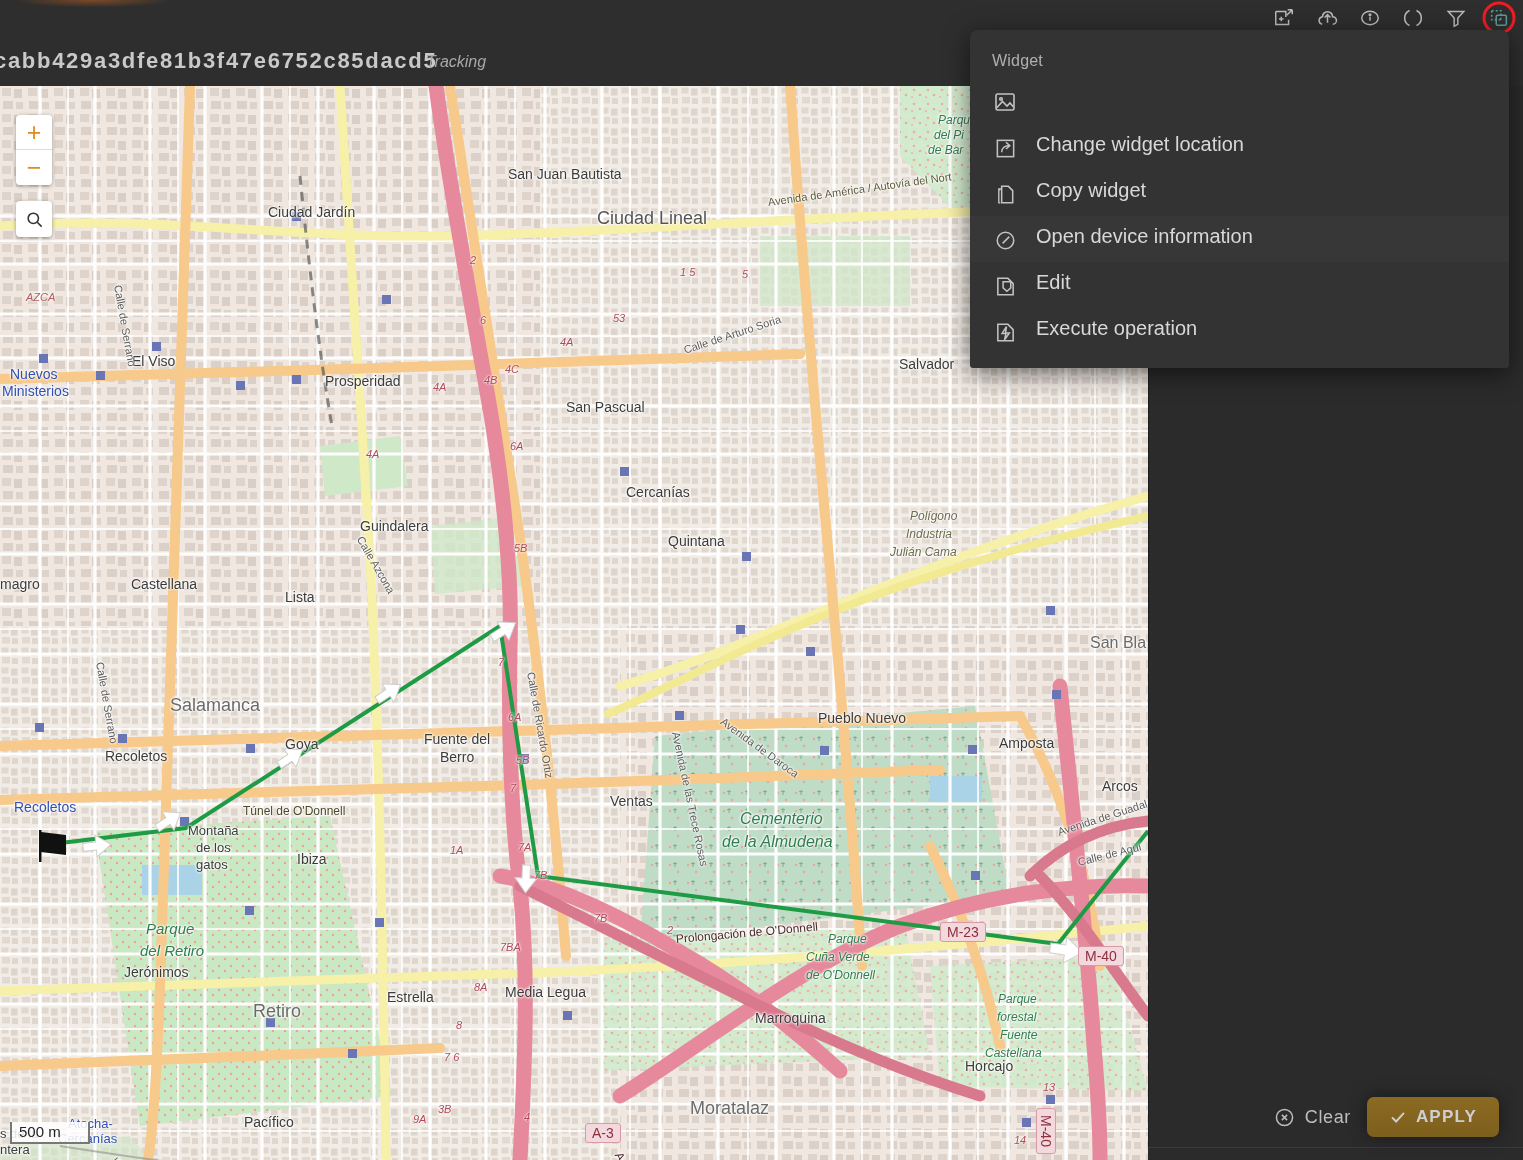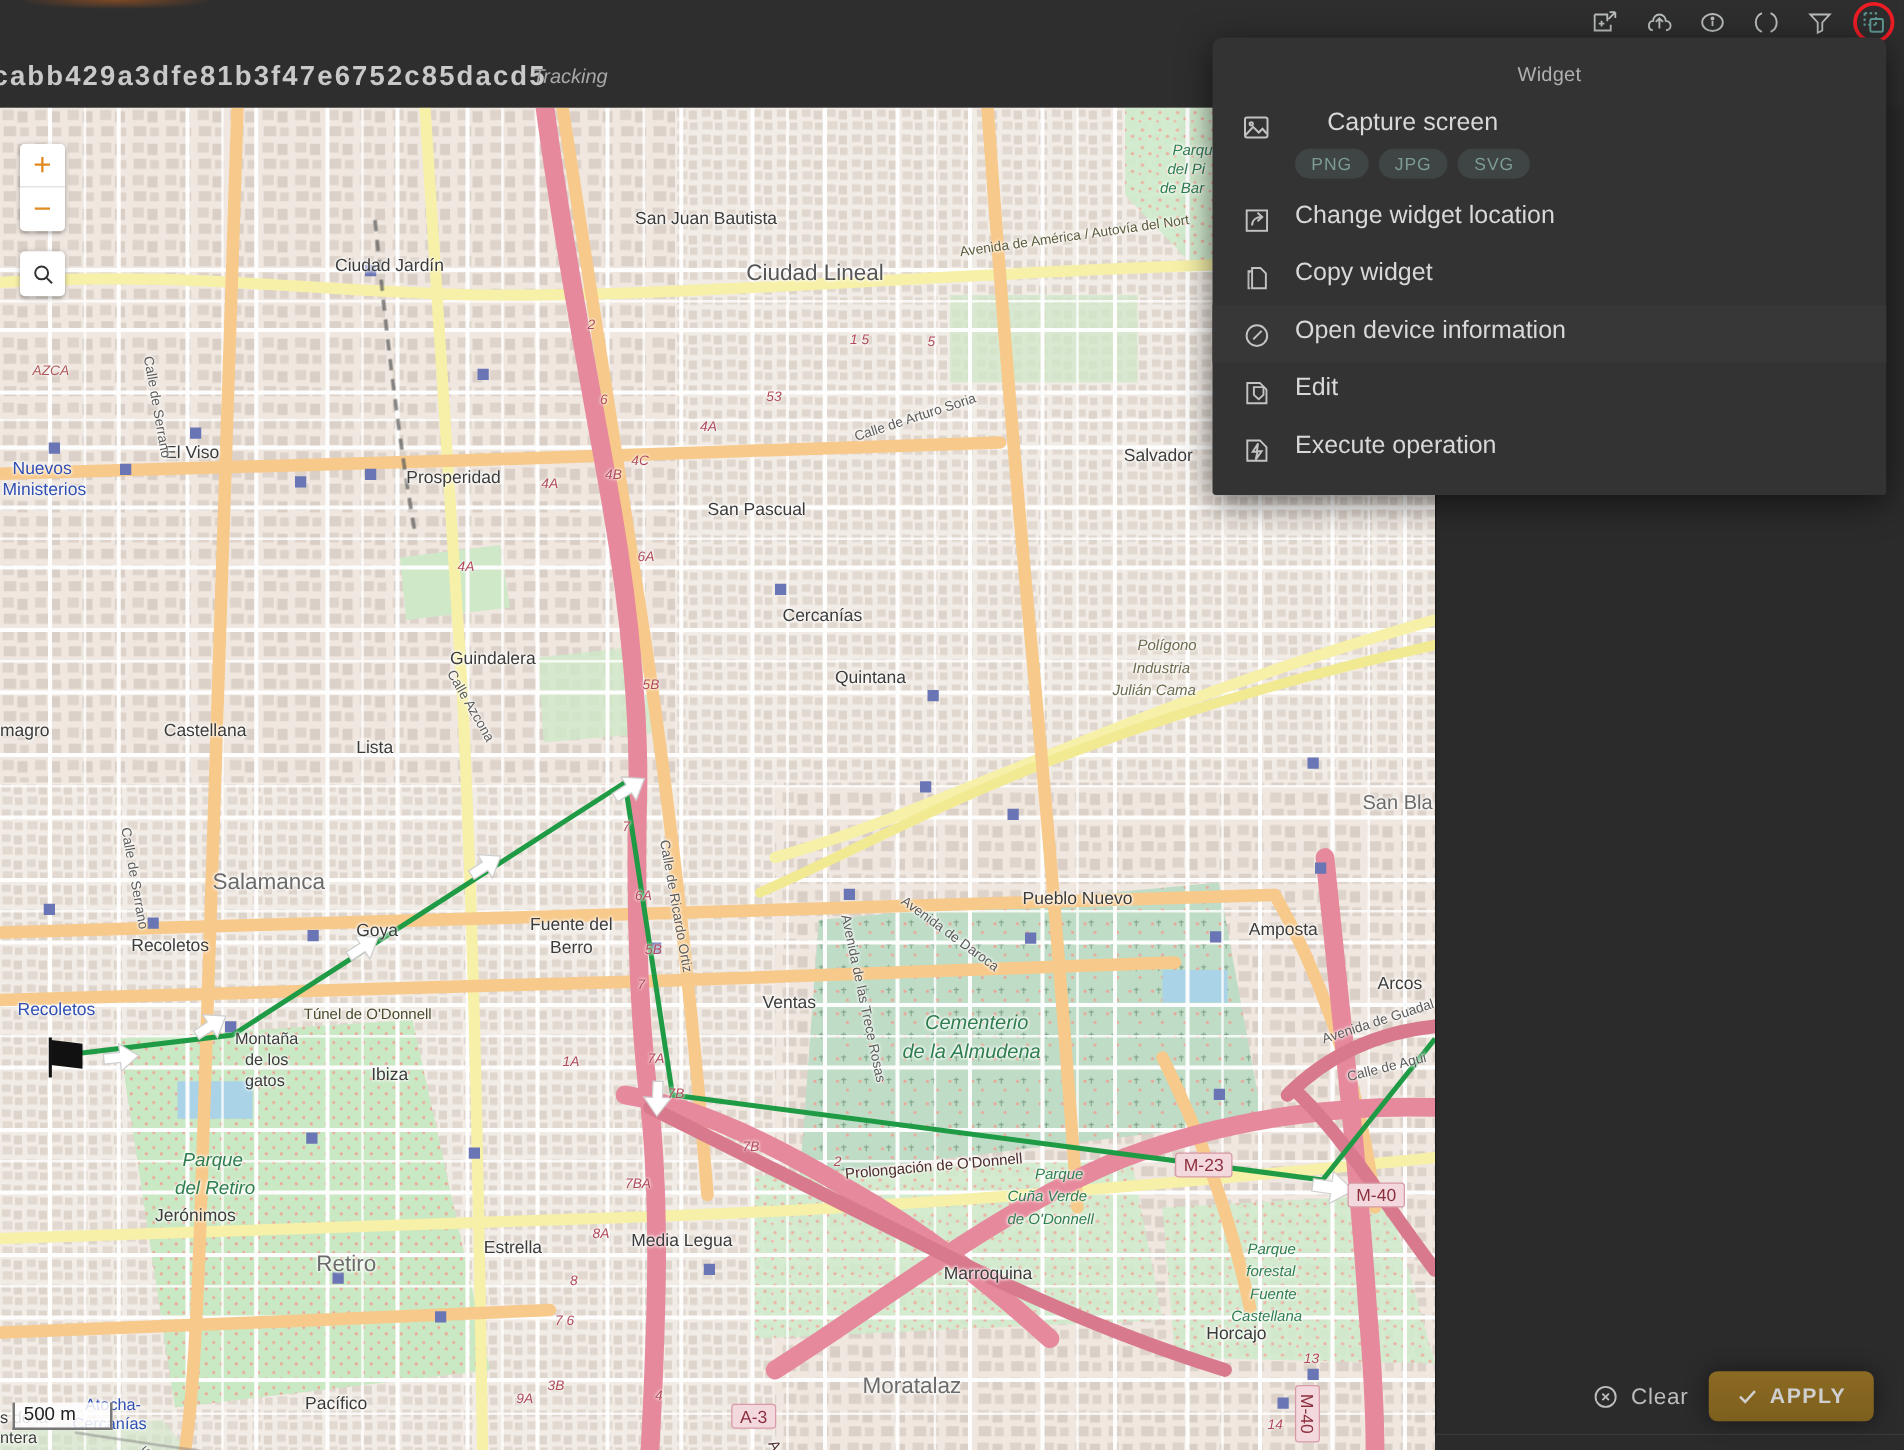--- a/index.html
+++ b/index.html
@@ -110,21 +110,21 @@
   .panel-bottom-sep {
     position: absolute; left: 1148px; bottom: 0; width: 375px; height: 13px;
     background: #2b2b2b; border-top: 1px solid #3a3a3a;
   }
 
   
   .menu {
     position: absolute; left: 970px; top: 30px; width: 539px;
     background: #333333; border-radius: 8px 8px 3px 3px;
     box-shadow: 0 6px 26px rgba(0,0,0,.55);
-    padding: 12px 0 14px 0; z-index: 40; text-align: center;
+    padding: 12px 0 14px 0; z-index: 40;
   }
   .menu-section {
     font-size: 16px; color: #b0b0b0; padding: 10px 22px 8px 22px; letter-spacing: .2px;
   }
   .menu-item {
     display: flex; align-items: flex-start; gap: 18px;
     padding: 9px 22px 9px 22px; cursor: pointer; min-height: 40px;
   }
   .menu-item.hovered { background: #373737; }
   .mi-icon {
@@ -527,28 +527,20 @@
     <div class="menu-section">Widget</div>
 
     <div class="menu-item">
       <span class="mi-icon">
         <svg width="24" height="24" viewBox="0 0 24 24" fill="none" stroke="currentColor" stroke-width="1.6">
           <rect x="3" y="4" width="18" height="16" rx="1.6"></rect>
           <circle cx="8" cy="9" r="1.3"></circle>
             <path d="M3.5 18 L9.5 11.5 L14 16 L17 13 L20.5 17"></path>
         </svg>
       </span>
-      <span class="mi-body">
-        <span class="mi-label">Capture screen</span>
-        <span class="chips">
-          <span class="chip">PNG</span>
-          <span class="chip">JPG</span>
-          <span class="chip">SVG</span>
-        </span>
-      </span>
     </div>
 
 
     <div class="menu-item">
       <span class="mi-icon">
         <svg width="23" height="23" viewBox="0 0 24 24" fill="none" stroke="currentColor" stroke-width="1.6">
           <rect x="3.5" y="3.5" width="17" height="17"></rect>
           <path d="M8 16 C8 11 12 9 16 9"></path>
             <path d="M12.5 5.5 L16.5 9 L12.5 12.5"></path>
         </svg>

